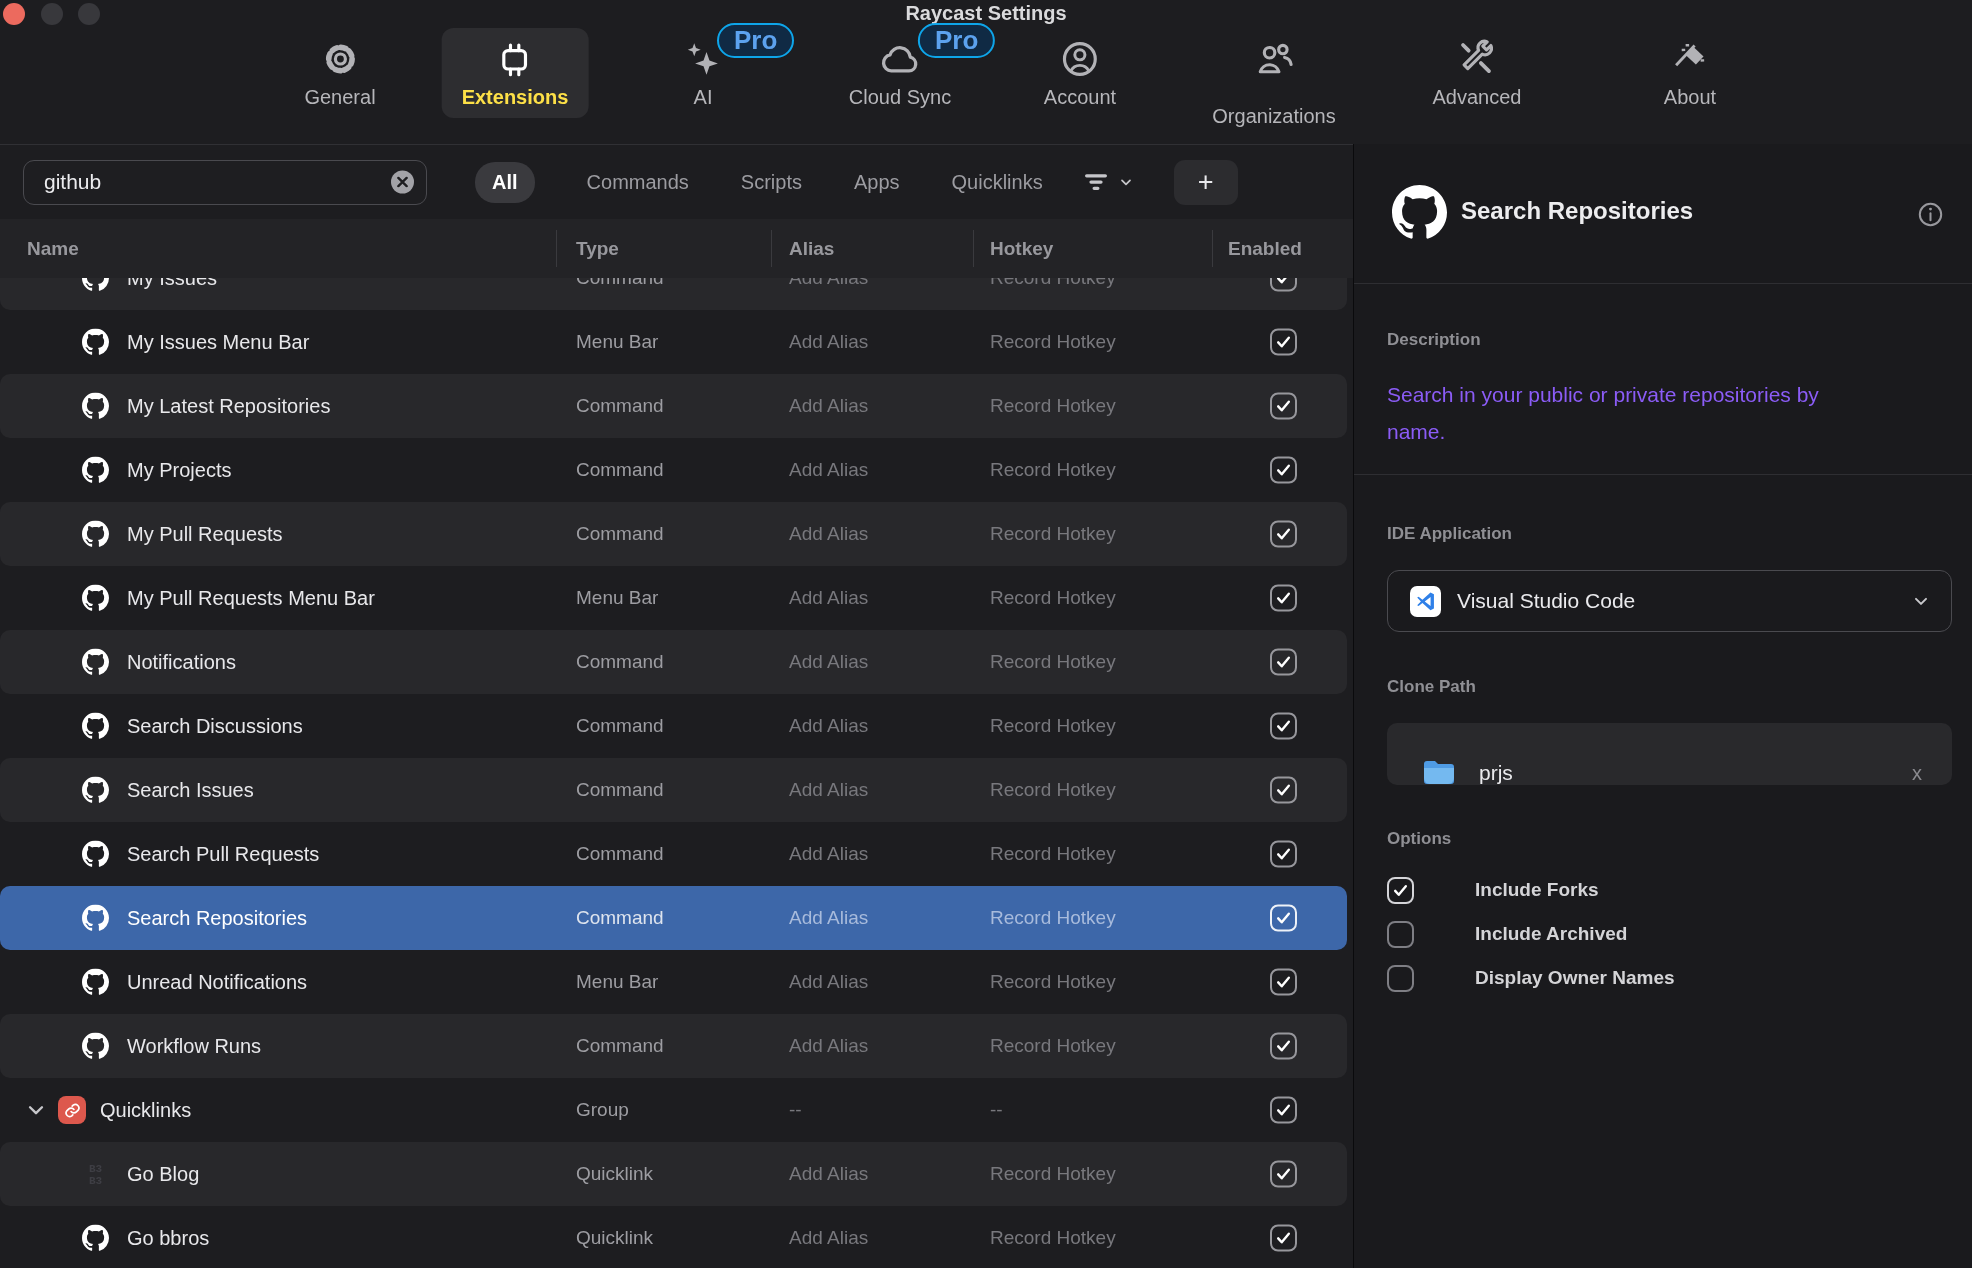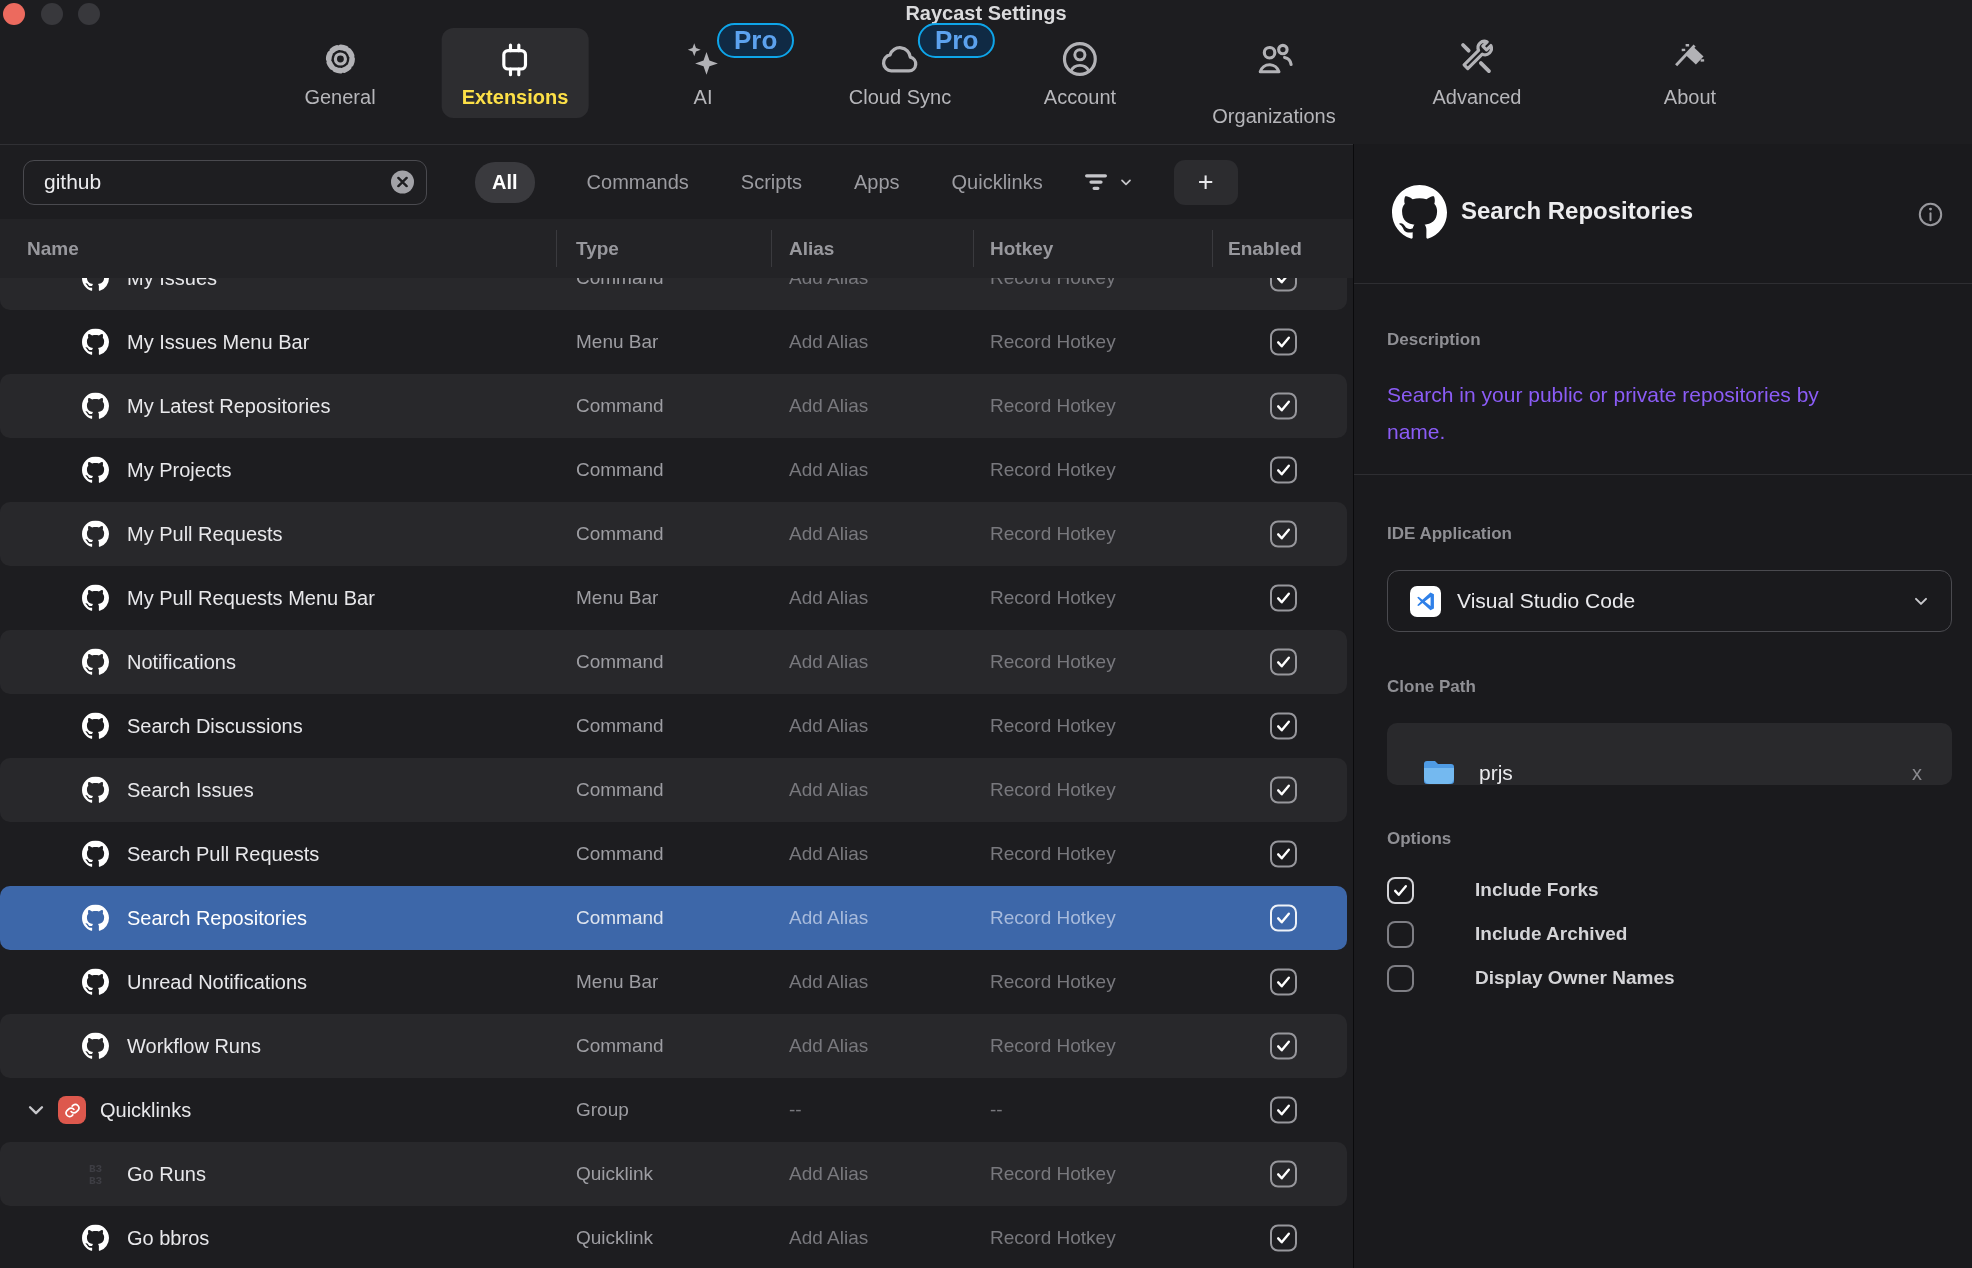--- a/index.html
+++ b/index.html
@@ -485,21 +485,21 @@
           <svg width="17" height="17" viewBox="0 0 24 24" fill="none" stroke="currentColor" stroke-linecap="round" stroke-linejoin="round" stroke-width="3.4">
             <path d="M4.5 12.5l5 5.5L19.5 6"></path>
           </svg>
         </div>
       </div>
       <div class="row light">
         <div class="b3-tile">
           <span>B3</span>
           <span>B3</span>
         </div>
-        <span class="name">Go Runs</span>
+        <span class="name">Go Blog</span>
         <span class="ctype">Quicklink</span>
         <span class="calias">Add Alias</span>
         <span class="chotkey">Record Hotkey</span>
         <div class="checkbox">
           <svg width="17" height="17" viewBox="0 0 24 24" fill="none" stroke="currentColor" stroke-linecap="round" stroke-linejoin="round" stroke-width="3.4">
             <path d="M4.5 12.5l5 5.5L19.5 6"></path>
           </svg>
         </div>
       </div>
       <div class="row">

